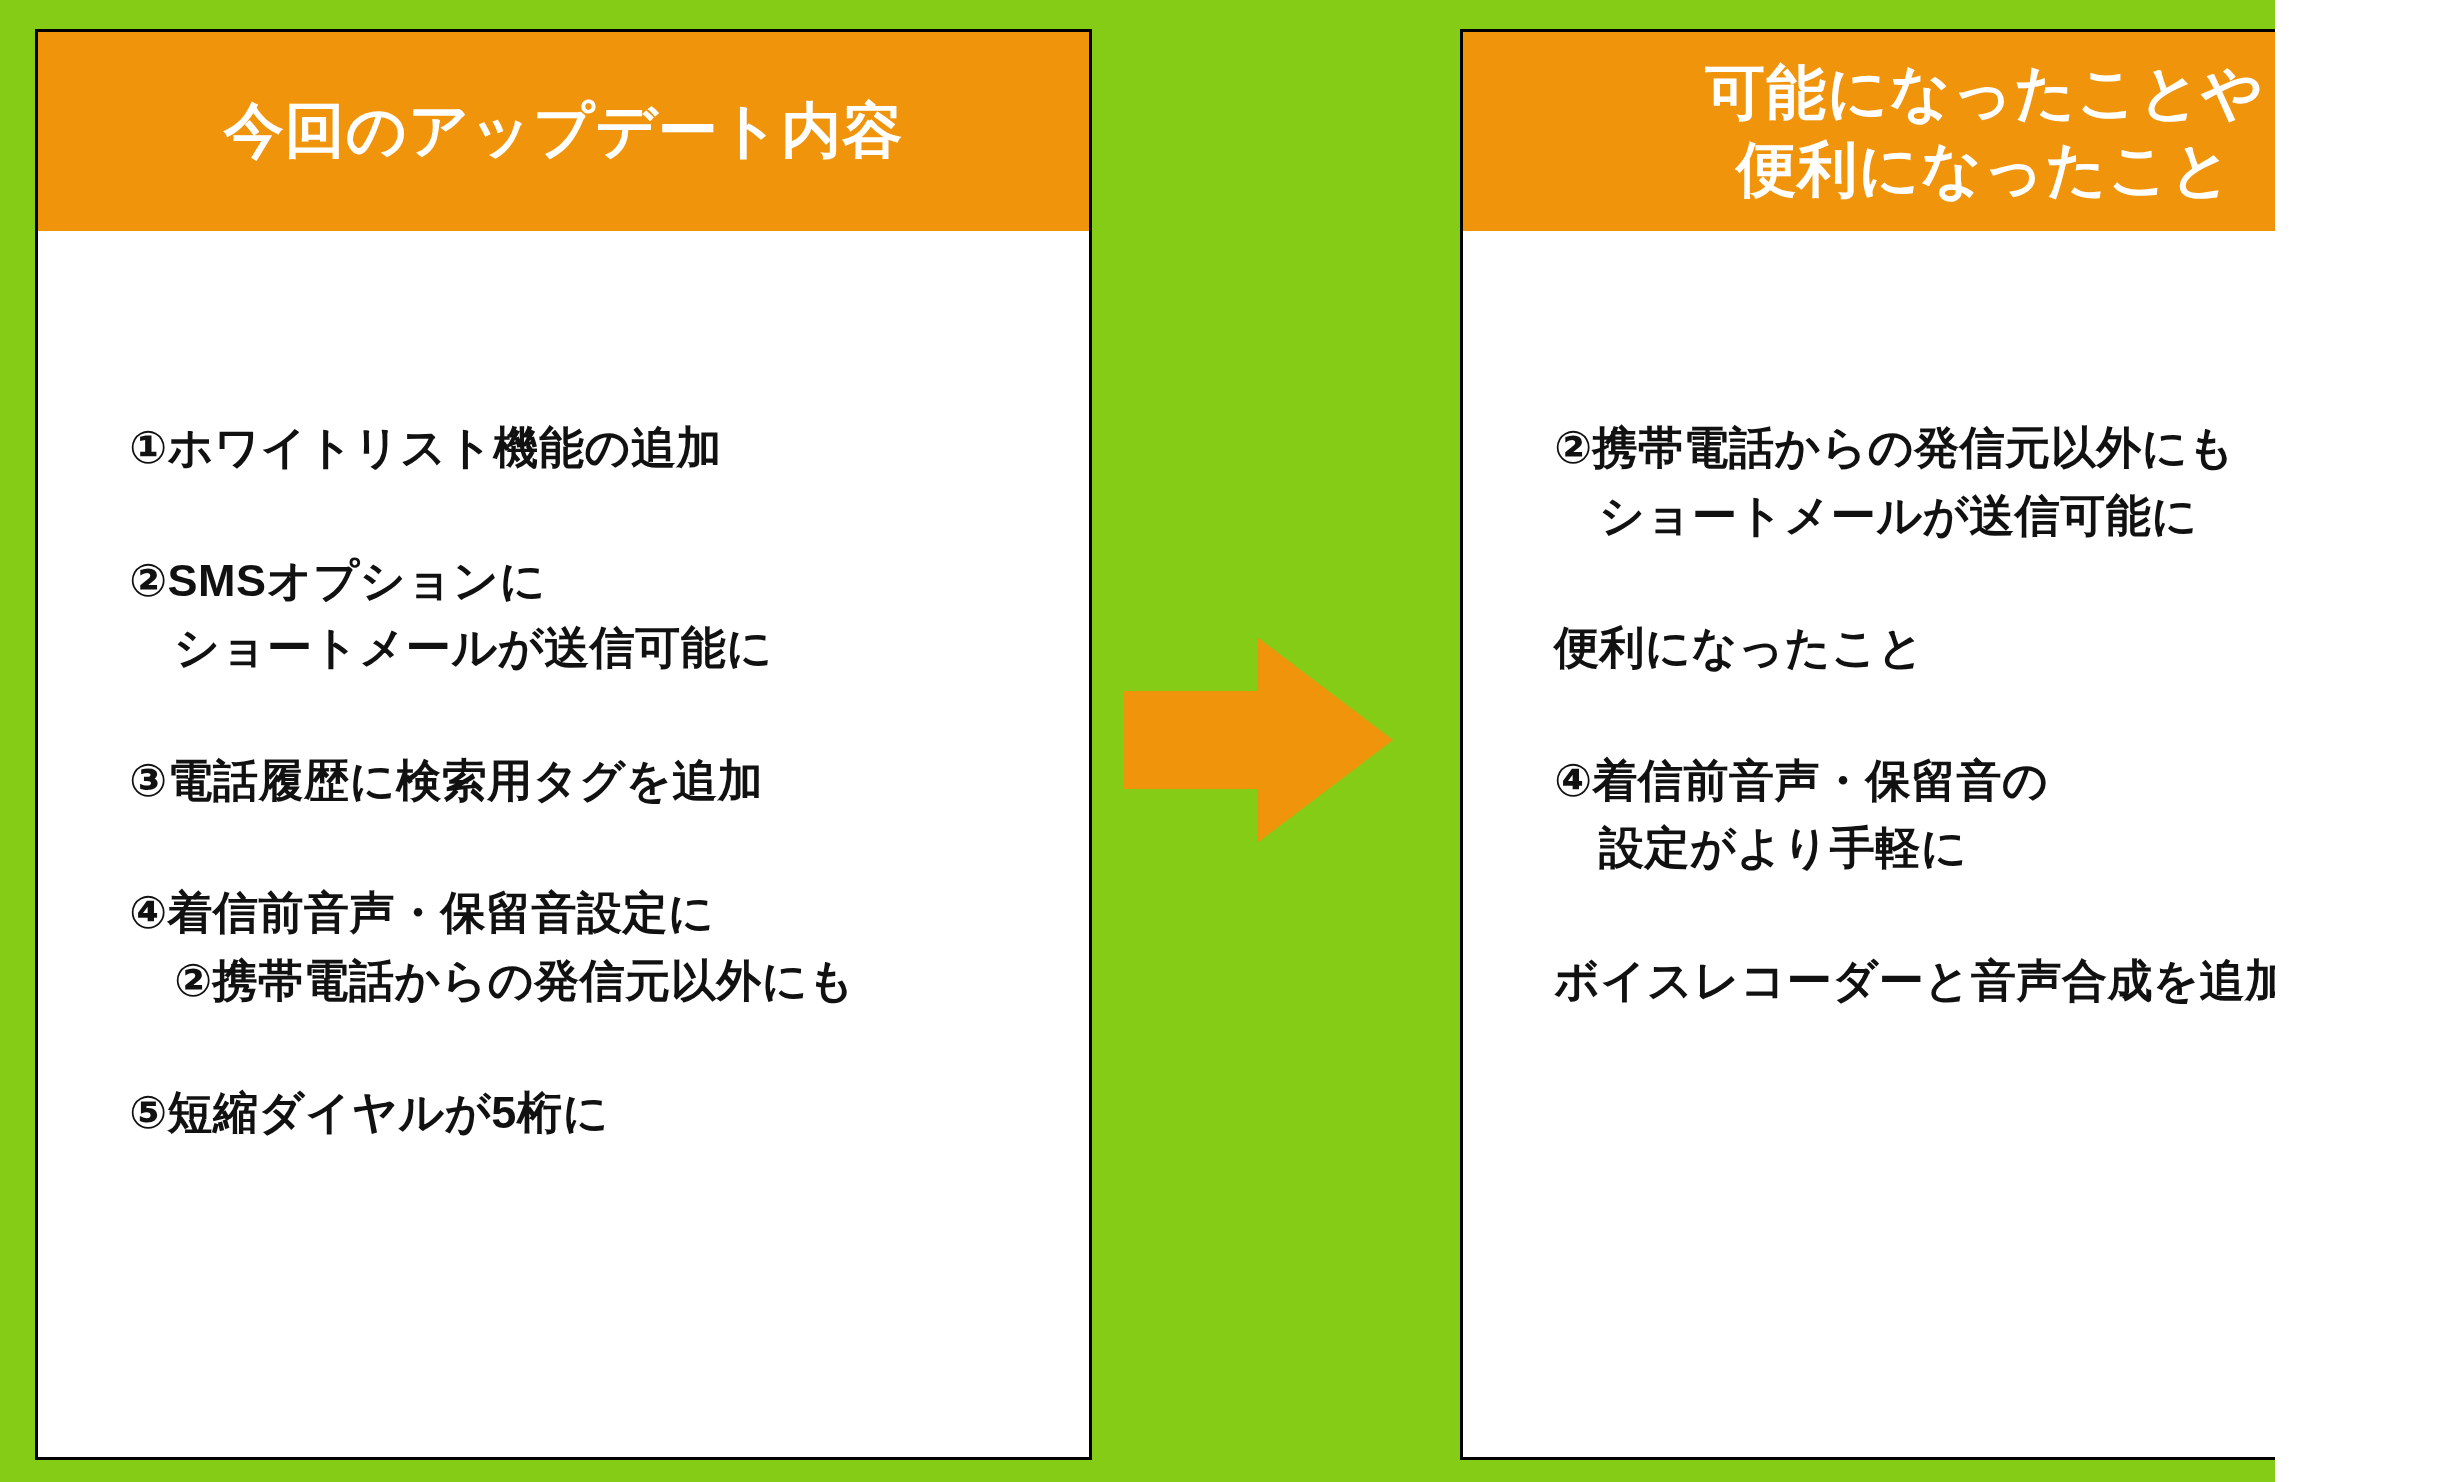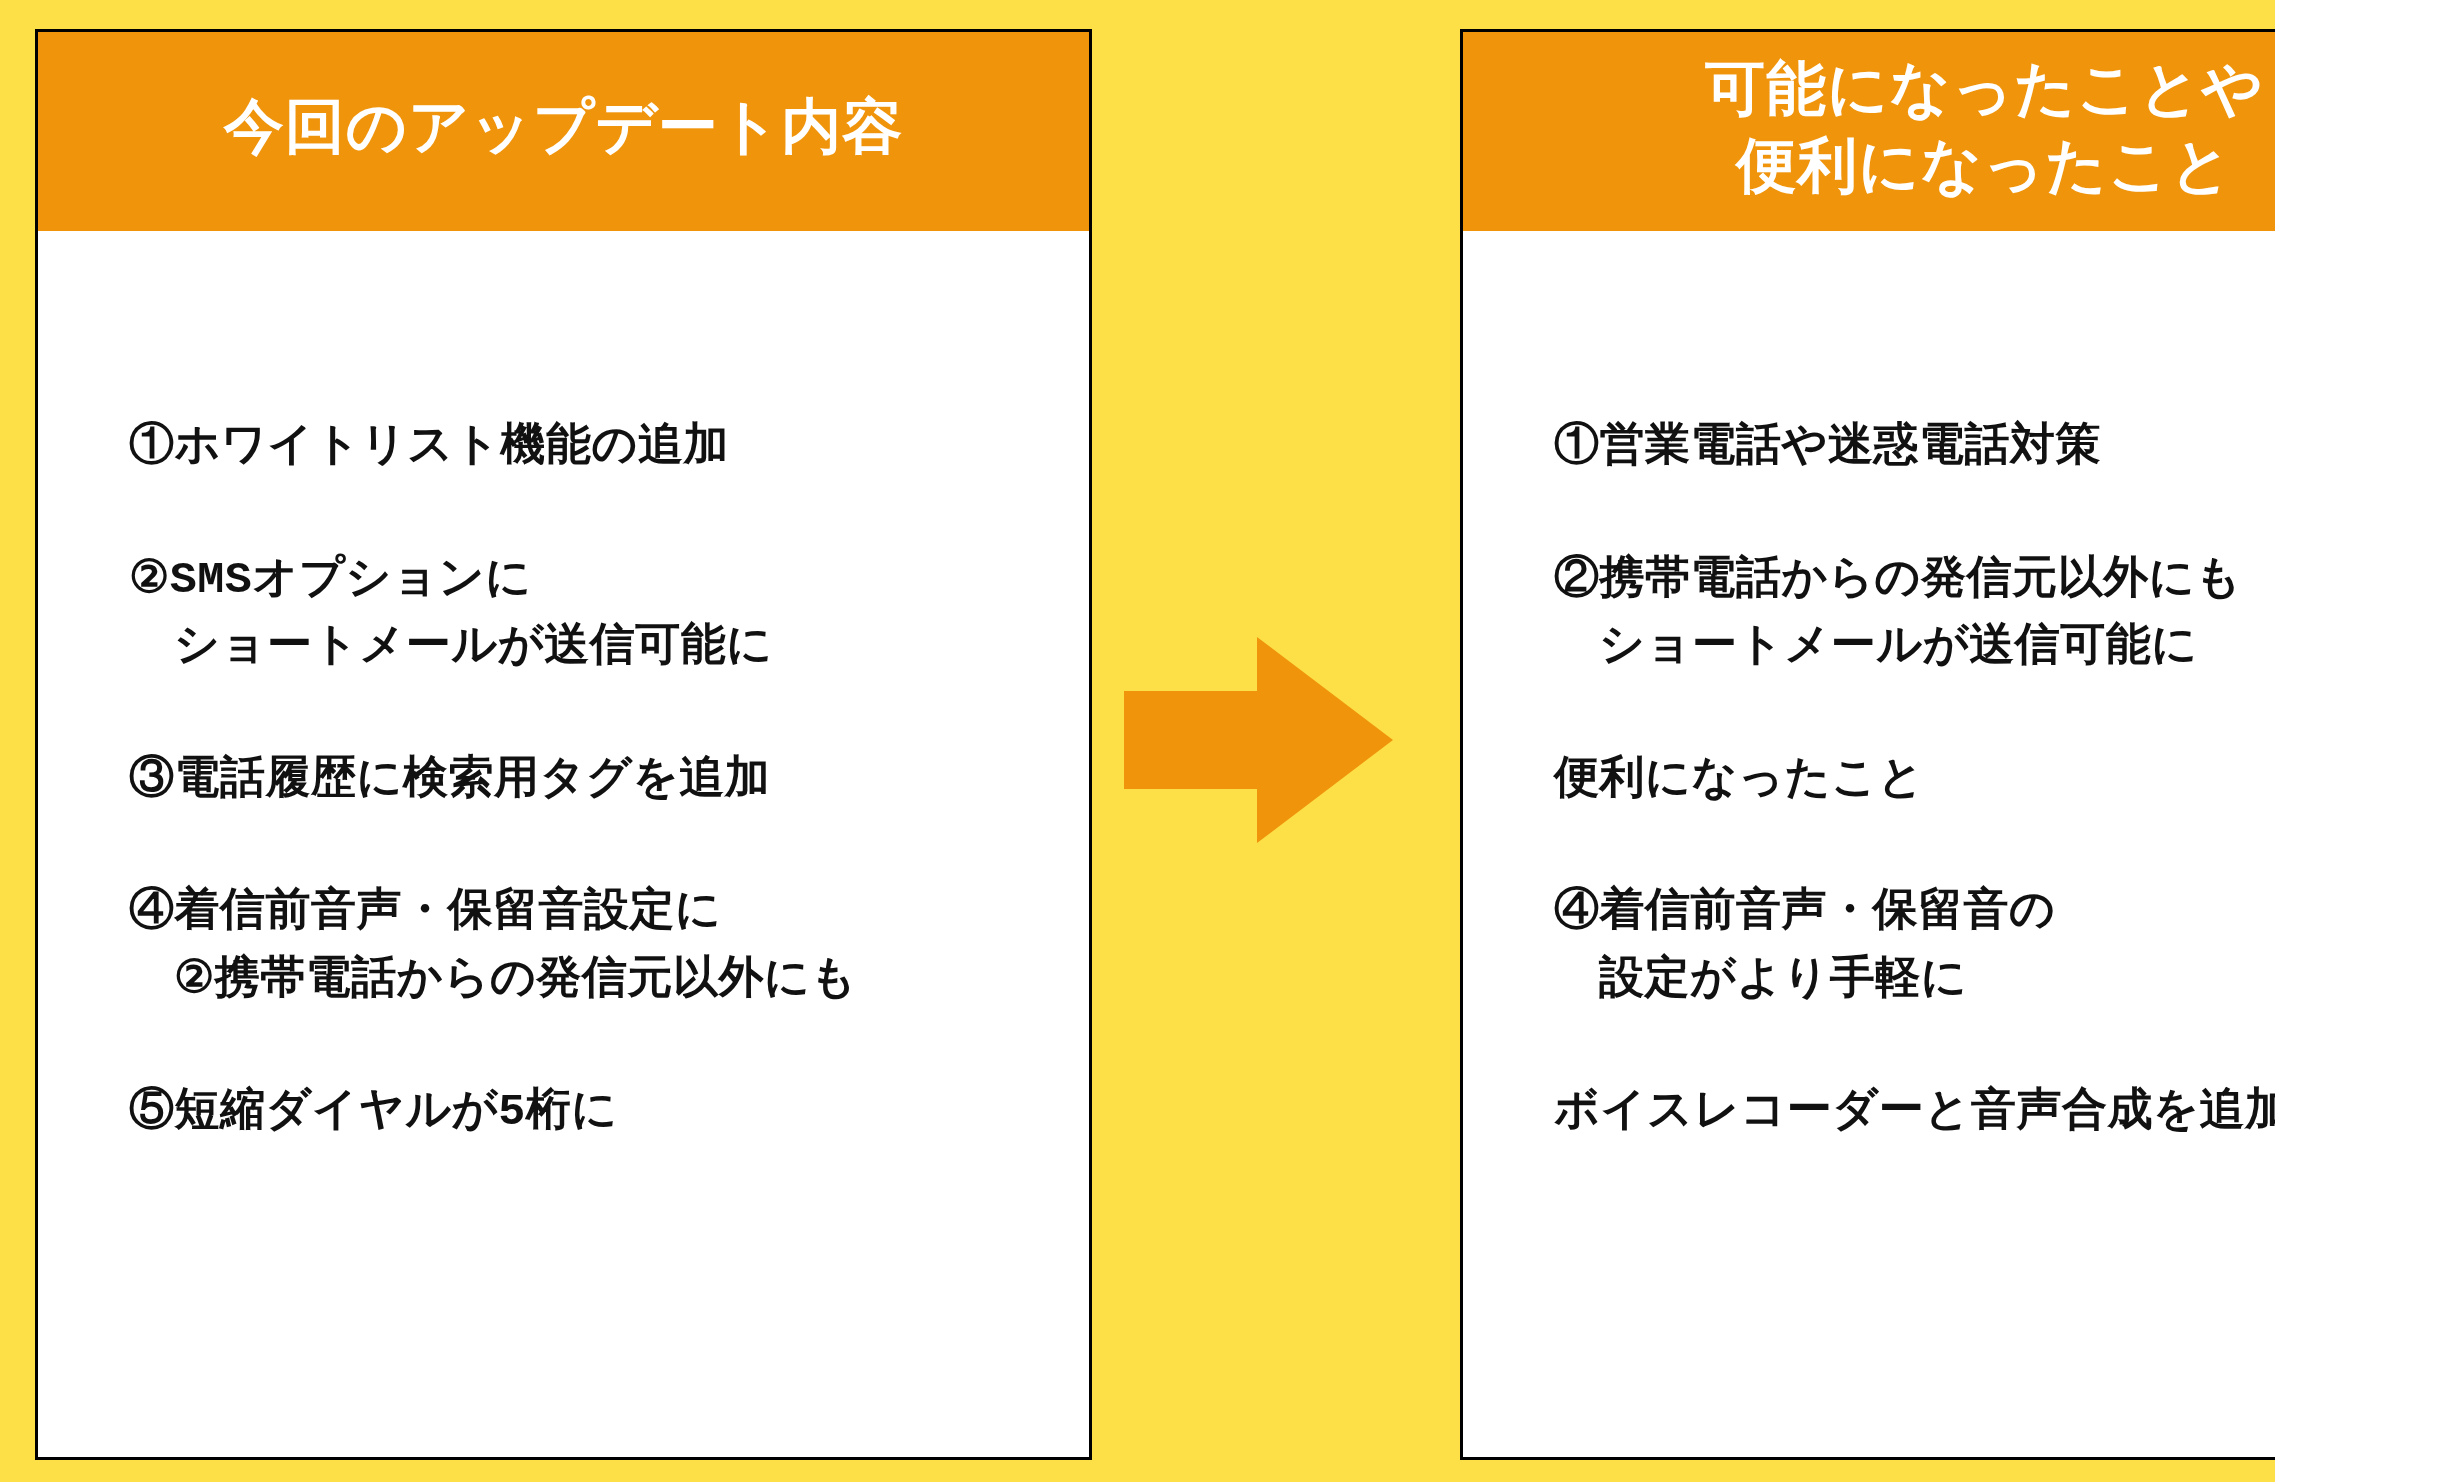--- a/index.html
+++ b/index.html
@@ -5,23 +5,22 @@
   html, body {
     margin: 0;
     padding: 0;
     background: #ffffff;
     font-family: "Liberation Sans", "DejaVu Sans", sans-serif;
   }
   .canvas {
     position: relative;
     width: 2275px;
     height: 1482px;
-    background: #fde047;
+    background: #84cc16;
     overflow: hidden;
-    font-family: Liberation Mono, monospace;
   }
   .panel {
     position: absolute;
     top: 29px;
     height: 1431px;
     background: #ffffff;
     border: 3.8px solid var(--border, #000);
     box-sizing: border-box;
   }
   .panel.left  { left: 35px;   width: 1057px; }
@@ -110,21 +109,20 @@
     <div class="arrow-head"></div>
   </div>
 
   <section class="panel right">
     <header class="panel-header">
       <h2>可能になったことや
 便利になったこと</h2>
     </header>
     <div class="panel-body">
       <ul class="item-list">
-        <li>①営業電話や迷惑電話対策</li>
         <li>②携帯電話からの発信元以外にも
 ショートメールが送信可能に</li>
         <li>便利になったこと</li>
         <li>④着信前音声・保留音の
 設定がより手軽に</li>
         <li>ボイスレコーダーと音声合成を追加</li>
       </ul>
     </div>
   </section>
 

